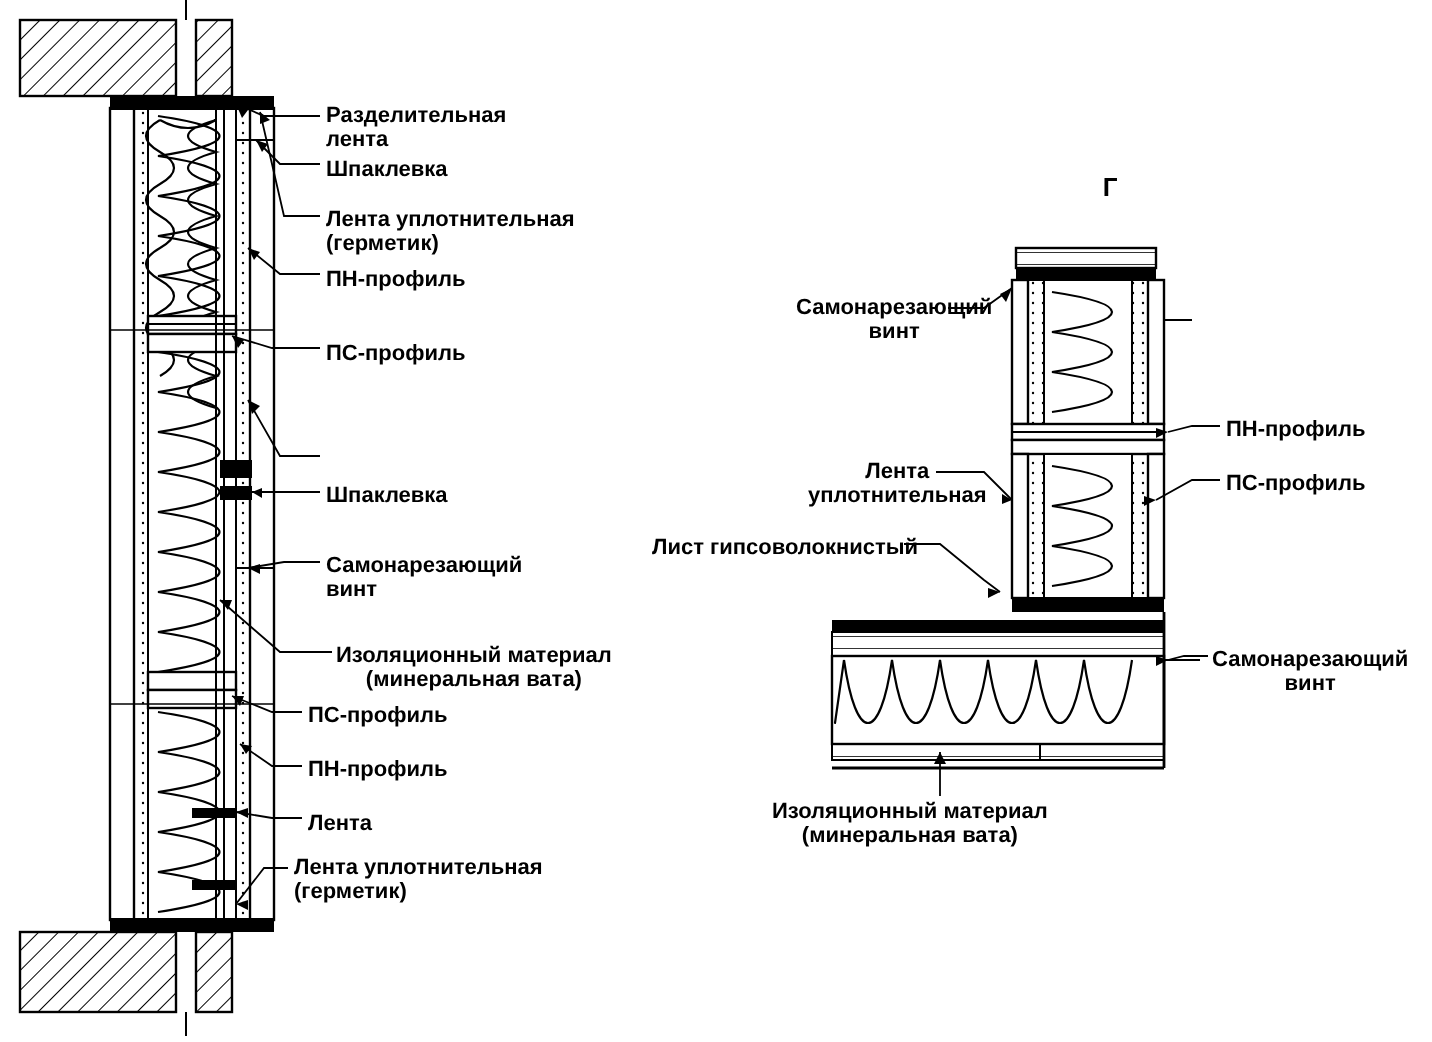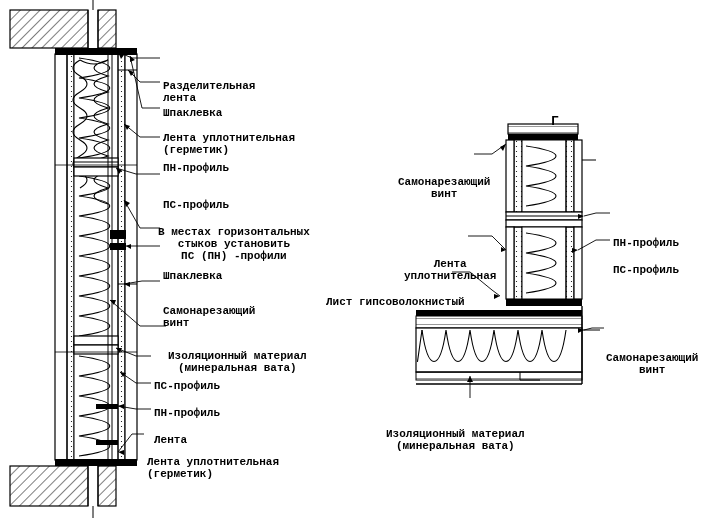--- a/index.html
+++ b/index.html
@@ -7,27 +7,26 @@
     width:716px;height:521px;
     background:#ffffff;
     font-family:"Liberation Serif", serif;
     color:#000;
     position:relative;
     overflow:hidden;
   }
   #stage{position:absolute;left:0;top:0;width:716px;height:521px;}
   .lbl{
     position:absolute;
-    font-family:Liberation Mono, monospace;
+    font-family:Liberation Sans, sans-serif;
     font-size:11px;
     line-height:12px;
     color:#000;
     white-space:pre;
     font-weight:600;
-    margin-top:28px;
   }
   .lbl.ctr{text-align:center;}
   .lbl.big{font-size:13px;}
   svg{position:absolute;left:0;top:0;}
 </style>
 </head>
 <body>
 
 <div id="stage">
 
@@ -231,23 +230,20 @@
 
   <div class="lbl big ctr" style="left:540px;top:88px;width:30px;">Г</div>
 
   <div class="lbl" style="left:163px;top:52px;">Разделительная
 лента</div>
   <div class="lbl" style="left:163px;top:79px;">Шпаклевка</div>
   <div class="lbl" style="left:163px;top:104px;">Лента уплотнительная
 (герметик)</div>
   <div class="lbl" style="left:163px;top:134px;">ПН-профиль</div>
   <div class="lbl" style="left:163px;top:171px;">ПС-профиль</div>
-  <div class="lbl ctr" style="left:158px;top:198px;">В местах горизонтальных
-стыков установить
-ПС (ПН) -профили</div>
   <div class="lbl" style="left:163px;top:242px;">Шпаклевка</div>
   <div class="lbl" style="left:163px;top:277px;">Самонарезающий
 винт</div>
   <div class="lbl ctr" style="left:168px;top:322px;">Изоляционный материал
 (минеральная вата)</div>
   <div class="lbl" style="left:154px;top:352px;">ПС-профиль</div>
   <div class="lbl" style="left:154px;top:379px;">ПН-профиль</div>
   <div class="lbl" style="left:154px;top:406px;">Лента</div>
   <div class="lbl" style="left:147px;top:428px;">Лента уплотнительная
 (герметик)</div>

